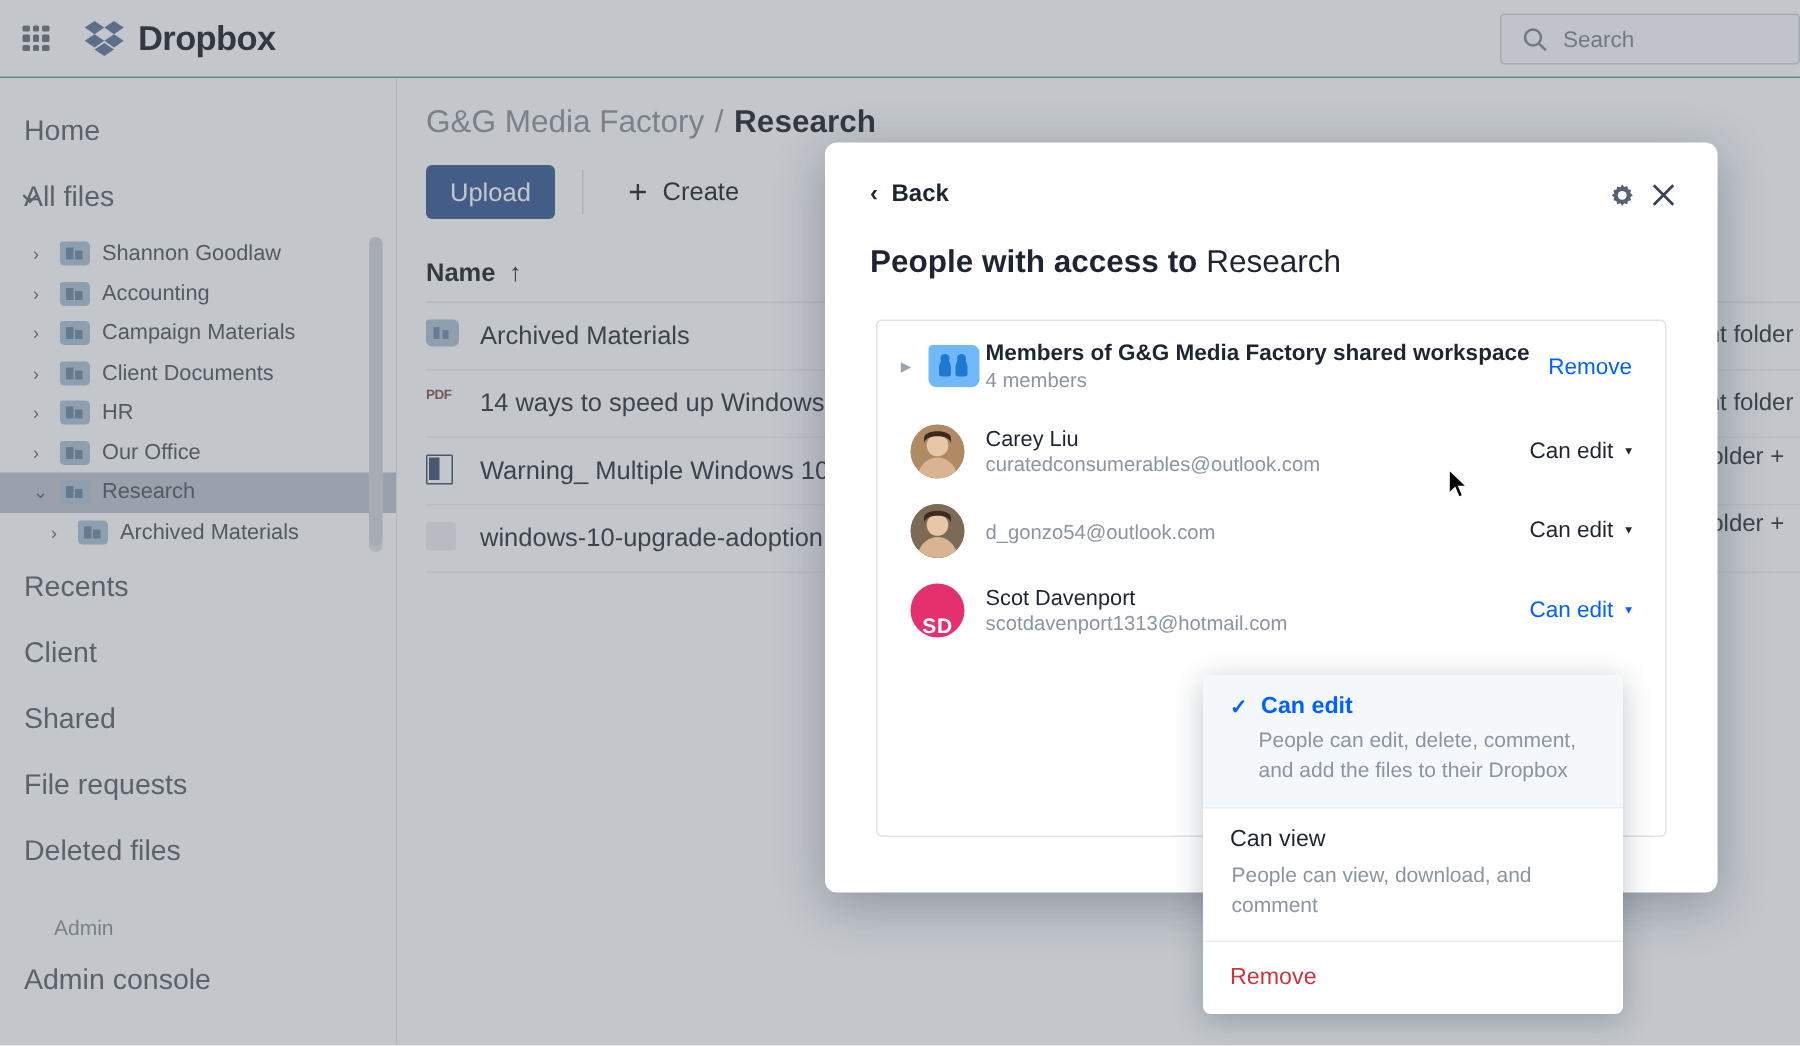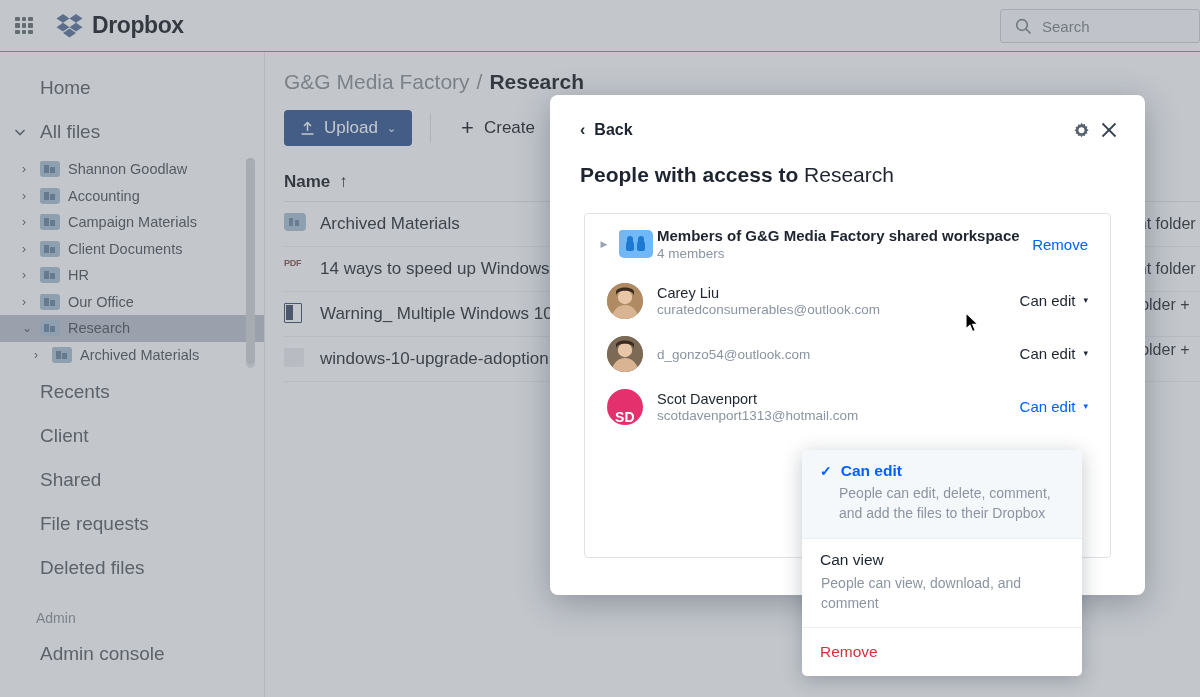--- a/index.html
+++ b/index.html
@@ -46,21 +46,21 @@
   }
 
   
   .sidebar {
     position: absolute; top: 52px; left: 0; width: 265px; bottom: 0;
     background: #fff; border-right: 1px solid #e7e9ec;
     padding-top: 14px;
   }
   .nav-item {
     height: 44px; display: flex; align-items: center;
-    padding-left: 40px; font-size: 19px; color: #5b6472;
+    padding-left: 16px; font-size: 19px; color: #5b6472;
   }
   .nav-caret {
     position: absolute; left: 12px; width: 16px; height: 16px;
     color: #5b6472;
   }
   .nav-allfiles { position: relative; }
   .tree {
     position: relative; margin-top: 2px;
     height: 214px; overflow: hidden;
   }
@@ -101,20 +101,21 @@
   .crumbs {
     padding: 18px 0 0 19px; font-size: 21px; color: #8b94a0;
     display: flex; align-items: baseline; gap: 7px;
   }
   .crumb-cur { color: #1e2530; font-weight: 600; }
   .toolbar { display: flex; align-items: center; padding: 16px 0 0 19px; gap: 0; }
   .btn-upload {
     background: #0061fe; color: #fff; font-size: 17px; height: 36px;
     border-radius: 4px; display: flex; align-items: center; gap: 9px;
     padding: 0 16px;
+    flex-direction: column;
   }
   .tb-divider { width: 1px; height: 30px; background: #dde1e6; margin: 0 18px; }
   .btn-create {
     color: #1e2530; font-size: 17px; height: 36px; display: flex;
     align-items: center; gap: 10px; padding: 0 12px;
   }
   .table { margin-top: 16px; padding-left: 19px; }
   .th-row {
     display: flex; align-items: center; height: 40px;
     border-bottom: 1px solid #e7e9ec; font-size: 17px;

